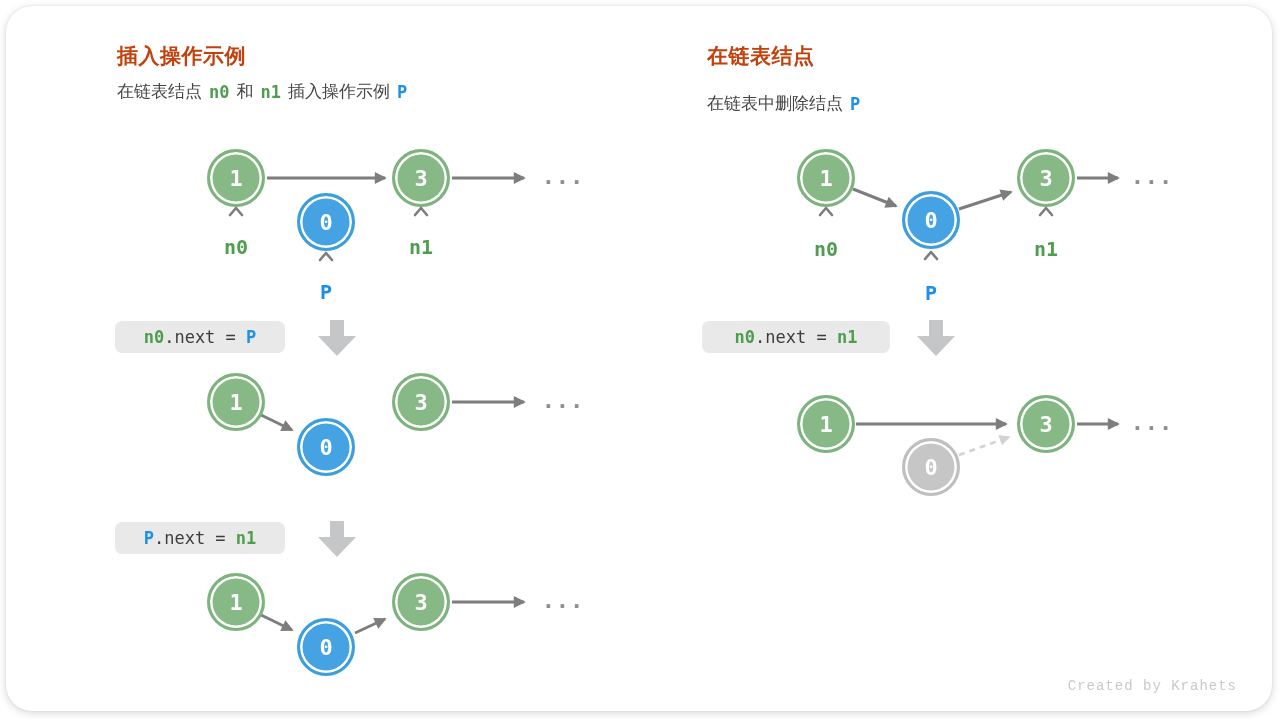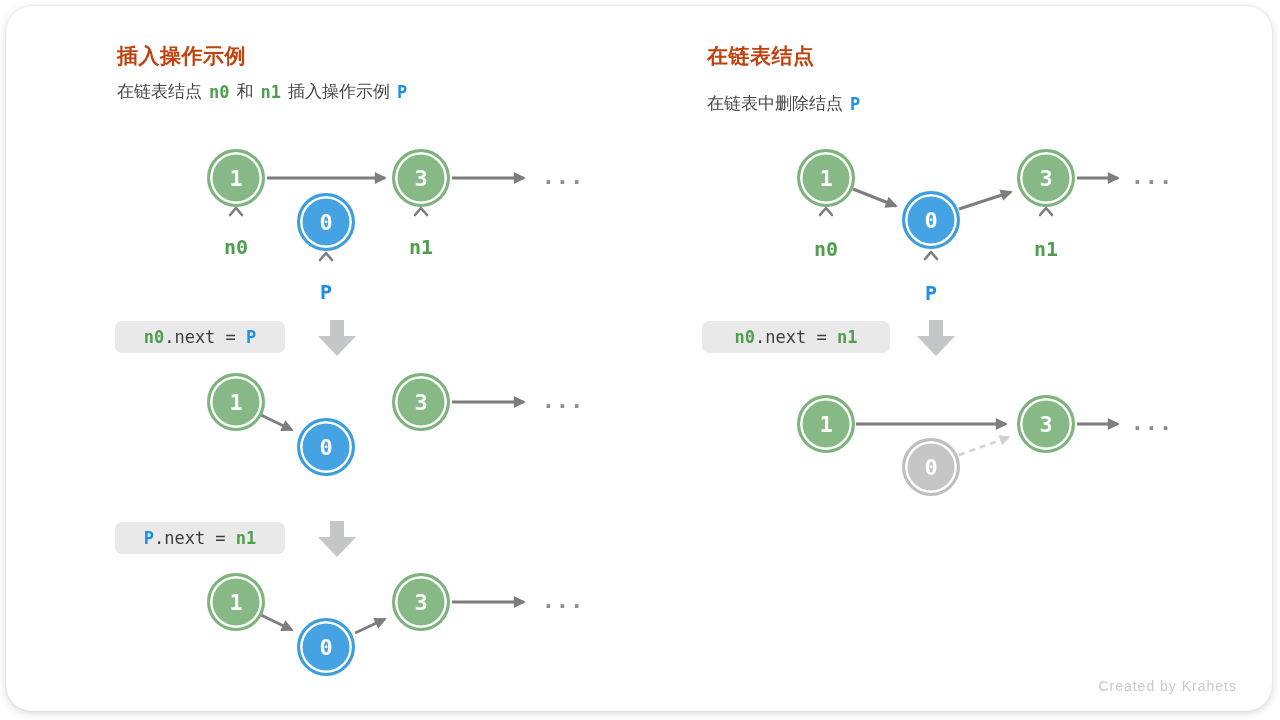--- a/index.html
+++ b/index.html
@@ -22,21 +22,21 @@
           font-family:"DejaVu Sans Mono","Liberation Mono",monospace;font-weight:bold;font-size:20px;}
   .nlabel.g{color:#4f9d4f;} .nlabel.b{color:#1c8fe8;}
   .codebox{position:absolute;height:32px;background:#e9e9e9;border-radius:7px;
            display:flex;align-items:center;justify-content:center;white-space:pre;
            font-family:"DejaVu Sans Mono","Liberation Mono",monospace;font-size:17px;color:#3d3d3d;}
   .codebox .g{color:#4f9d4f;font-weight:bold;} .codebox .b{color:#1c8fe8;font-weight:bold;}
   .ellipsis{position:absolute;transform:translate(-50%,-72%);
             font-family:"DejaVu Sans Mono","Liberation Mono",monospace;font-weight:bold;
             font-size:22px;color:#8e8e8e;letter-spacing:1px;}
   .watermark{position:absolute;right:43px;bottom:26px;
-             font-family:Liberation Sans, sans-serif;font-size:14px;
+             font-family:Liberation Mono, monospace;font-size:14px;
              color:#c9c9c9;letter-spacing:1px;}
   svg.layer{position:absolute;left:0;top:0;pointer-events:none;}
 </style>
 </head>
 <body>
 
 <div class="card"></div>
 
 <div class="stage">
 

